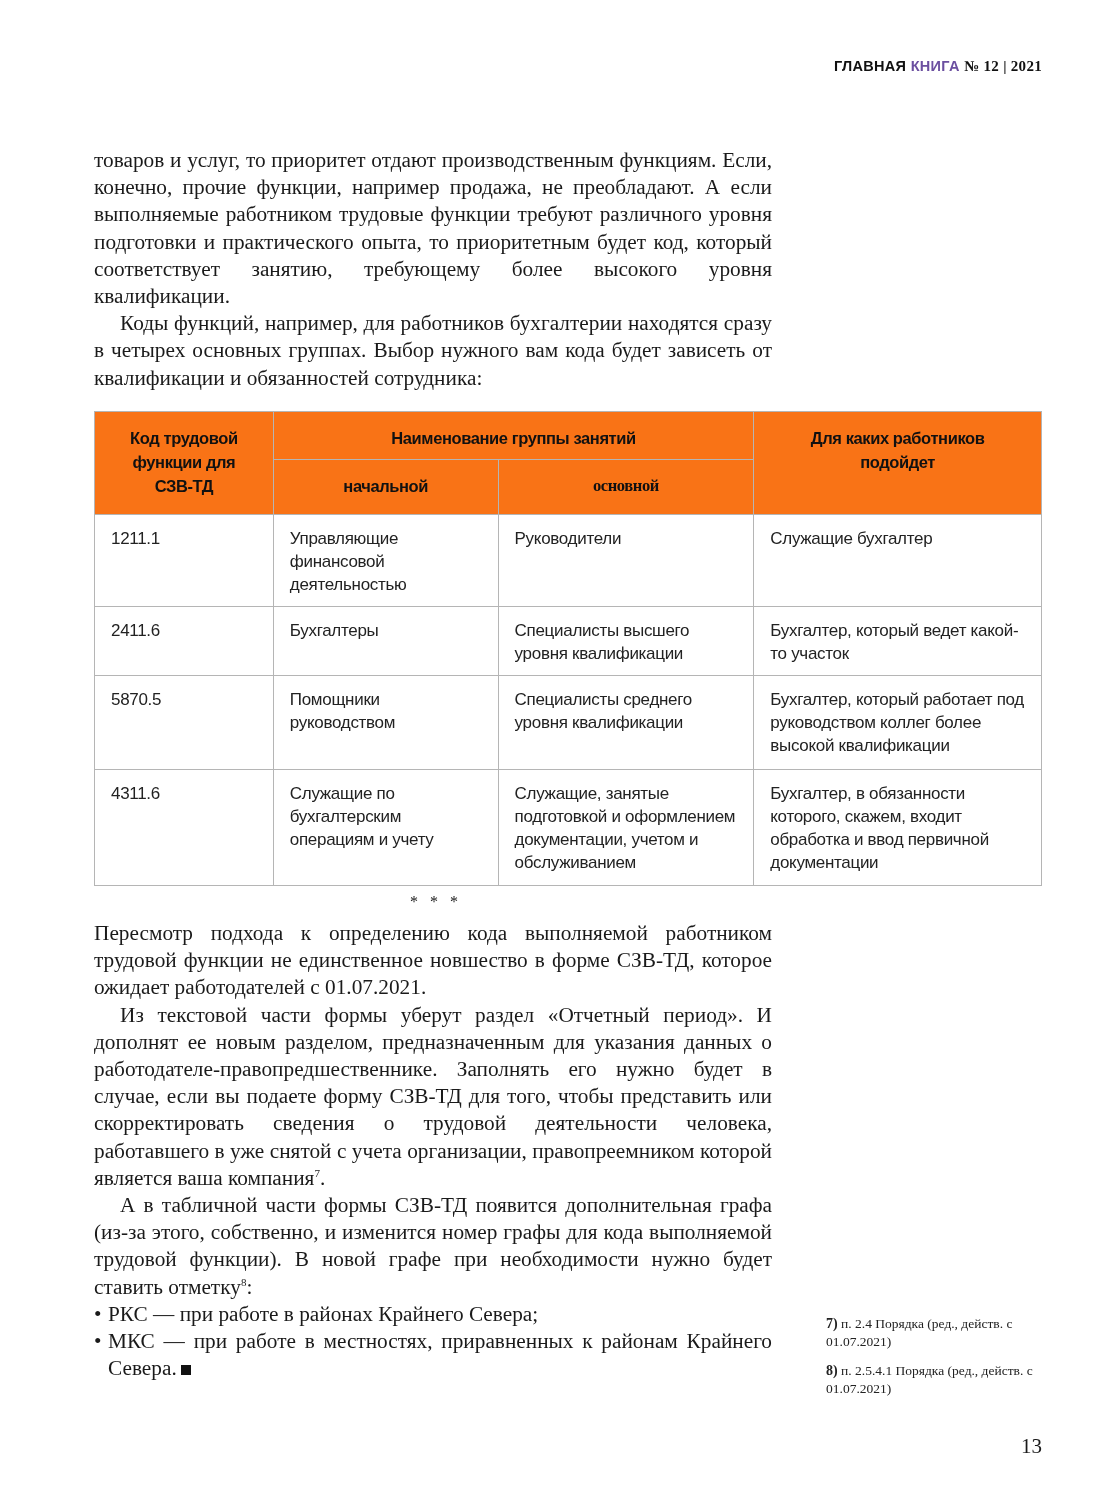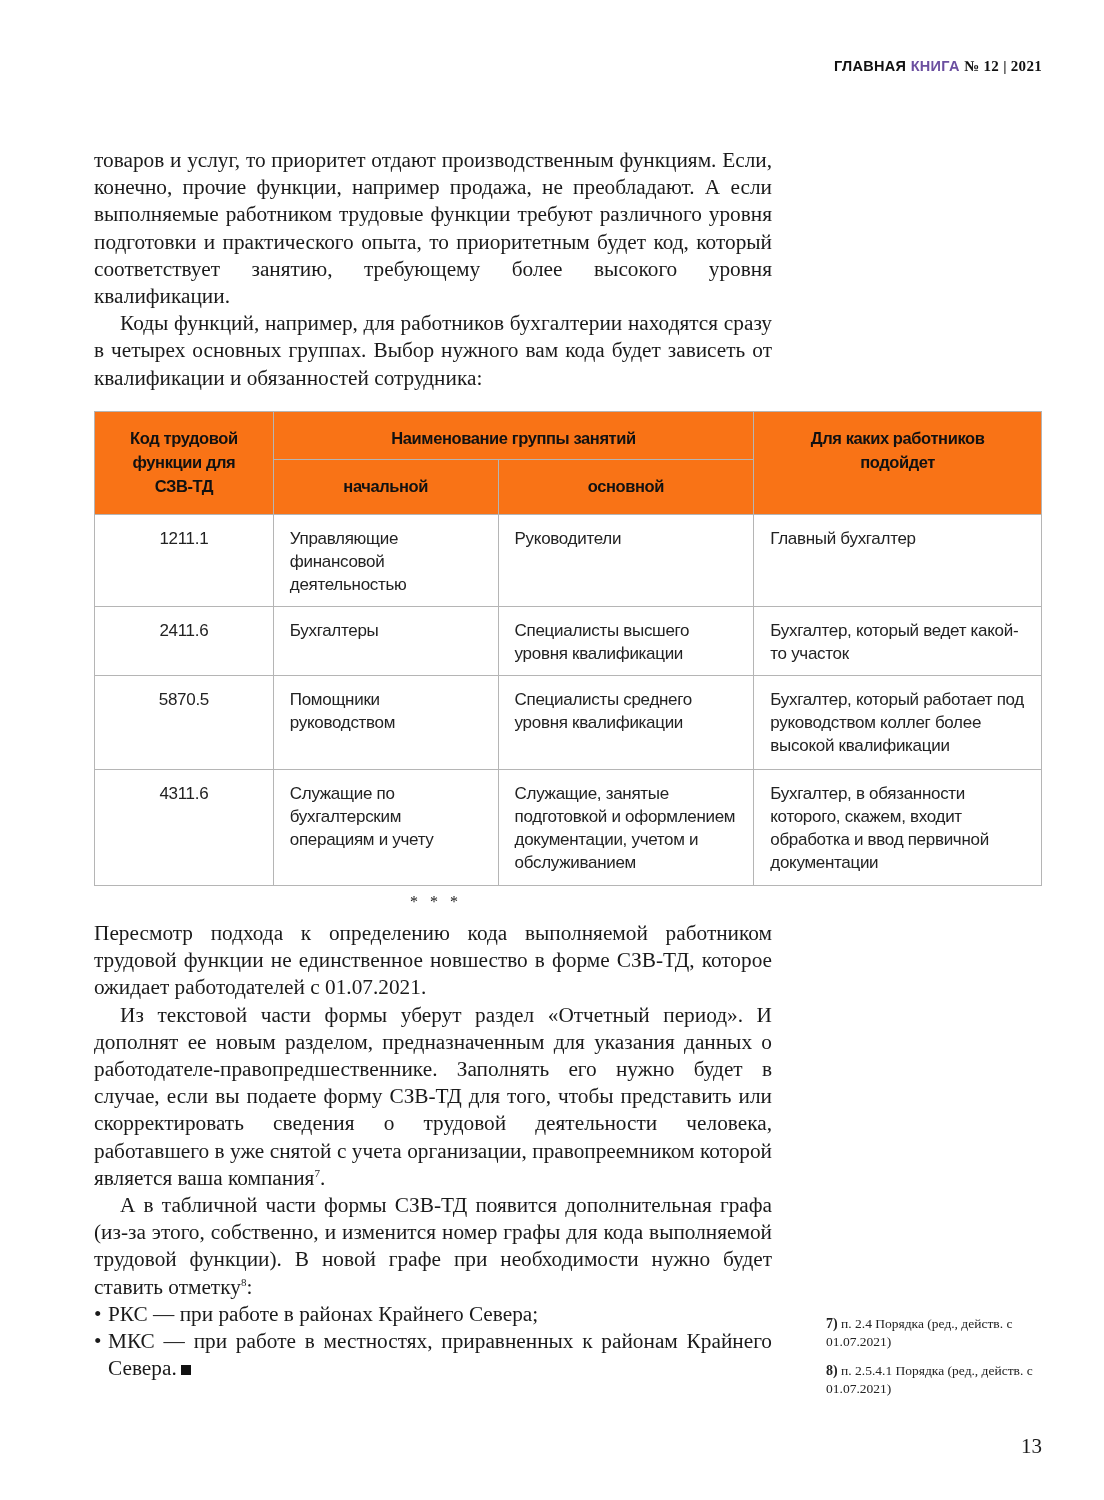--- a/index.html
+++ b/index.html
@@ -8,21 +8,21 @@
   .header .accent { color: #6b4fa0; }
   .header .issue { font-family: "Liberation Serif", serif; font-weight: bold; font-size: 15px; }
   .col { position: absolute; left: 94px; width: 678px; font-family: "Liberation Serif", serif; font-size: 21.3px; line-height: 27.2px; text-align: justify; }
   .col p { margin: 0; }
   .col p.indent { text-indent: 26px; }
   .top-text { top: 147px; }
   table.codes { position: absolute; left: 94px; top: 411px; width: 948px; border-collapse: collapse; font-family: "Liberation Sans", sans-serif; }
   table.codes th, table.codes td { border: 1px solid #b5b5b5; vertical-align: top; }
   table.codes th { background: #f97316; font-weight: bold; font-size: 16.5px; line-height: 24px; color: #111; text-align: center; transform-origin: center; letter-spacing: -0.4px; }
   table.codes td { font-size: 17px; line-height: 23px; color: #222; padding: 12px 16px 10px 16px; letter-spacing: -0.3px; }
-  table.codes td.code { text-align: center; }
+  table.codes td.code { text-align: left; }
   .stars { position: absolute; top: 893px; left: 410px; font-family: "Liberation Serif", serif; font-size: 16px; letter-spacing: 4px; }
   .bottom-text { top: 920px; }
   .bullets { margin: 0; padding: 0; list-style: none; }
   .bullets li { position: relative; padding-left: 14px; }
   .bullets li::before { content: "•"; position: absolute; left: 0; }
   .endmark { display: inline-block; width: 10px; height: 10px; background: #111; margin-left: 4px; vertical-align: baseline; }
   sup { font-size: 11px; line-height: 0; }
   .footnotes { position: absolute; left: 826px; top: 1303px; width: 230px; font-family: "Liberation Serif", serif; font-size: 13.5px; line-height: 17.5px; color: #222; }
   .footnotes p { margin: 12px 0 4px 0; }
   .footnotes b { font-size: 14px; }
@@ -50,29 +50,29 @@
     <col style="width:288px">
   </colgroup>
   <thead>
     <tr style="height:48px">
       <th rowspan="2" style="padding:14px 18px 0 18px;">Код трудовой функции для СЗВ-ТД</th>
       <th colspan="2" style="padding:14px 10px 0 10px;">Наименование группы занятий</th>
       <th rowspan="2" style="padding:14px 40px 0 40px;">Для каких работников подойдет</th>
     </tr>
     <tr style="height:49px">
       <th style="padding:14px 10px 0 10px;">начальной</th>
-      <th style="padding:14px 10px 16px 10px;">основной</th>
+      <th style="padding:14px 10px 16px 10px;font-family:Liberation Serif, serif;">основной</th>
     </tr>
   </thead>
   <tbody>
     <tr style="height:71px">
       <td class="code">1211.1</td>
       <td>Управляющие финансовой деятельностью</td>
       <td>Руководители</td>
-      <td>Главный бухгалтер</td>
+      <td>Служащие бухгалтер</td>
     </tr>
     <tr style="height:61px">
       <td class="code">2411.6</td>
       <td>Бухгалтеры</td>
       <td>Специалисты высшего уровня квалификации</td>
       <td>Бухгалтер, который ведет какой-то участок</td>
     </tr>
     <tr style="height:94px">
       <td class="code">5870.5</td>
       <td>Помощники руководством</td>

